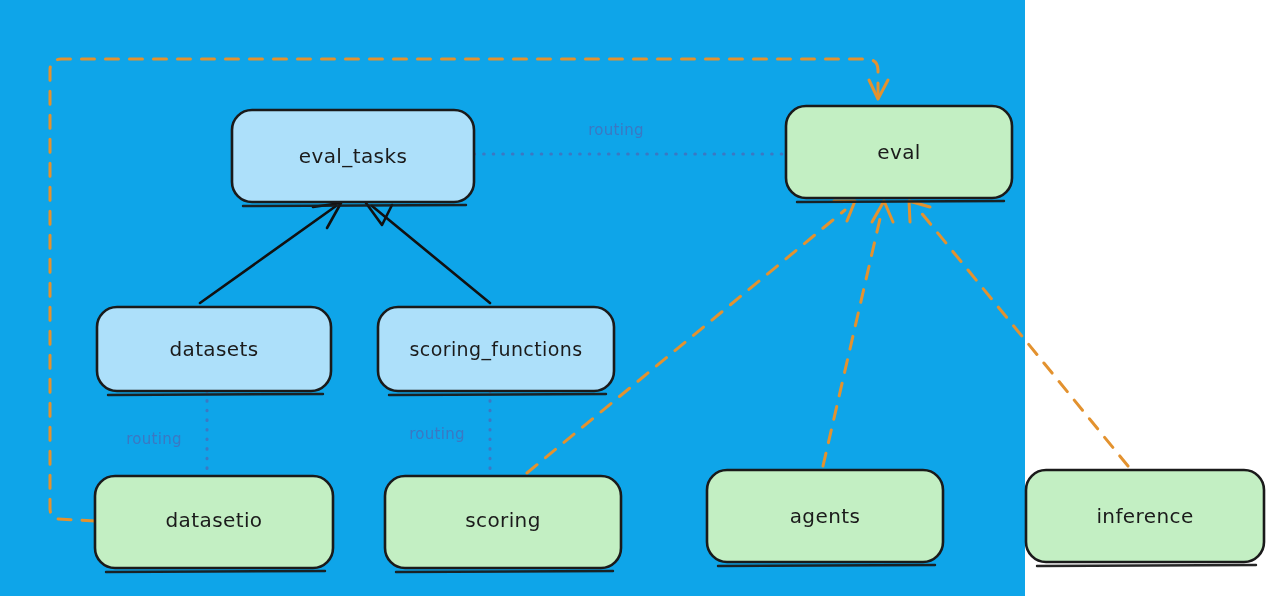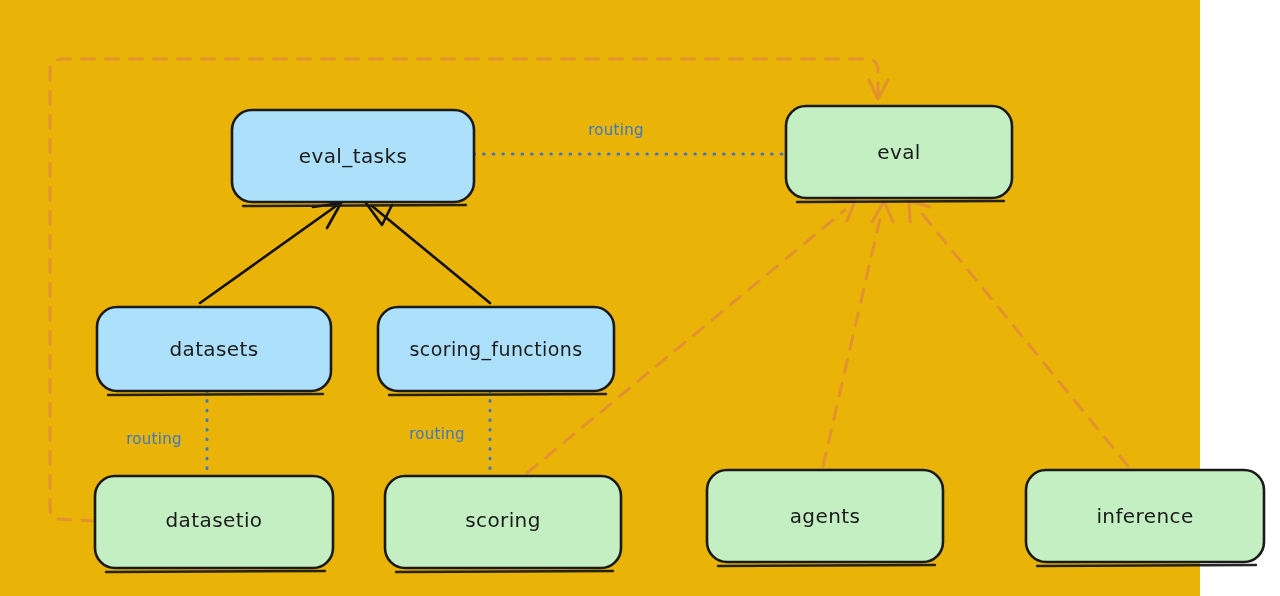--- a/index.html
+++ b/index.html
@@ -9,23 +9,23 @@
     background: #ffffff;
   }
   body {
     width: 1280px;
     height: 596px;
     overflow: hidden;
     font-family: "DejaVu Sans", sans-serif;
   }
   #diagram-root {
     position: relative;
-    width: 1200px;
+    width: 1025px;
     height: 596px;
-    background: #eab308;
+    background: #0ea5e9;
   }
   svg.canvas {
     position: absolute;
     left: 0;
     top: 0;
     width: 1280px;
     height: 596px;
     display: block;
   }
   .node-label {

